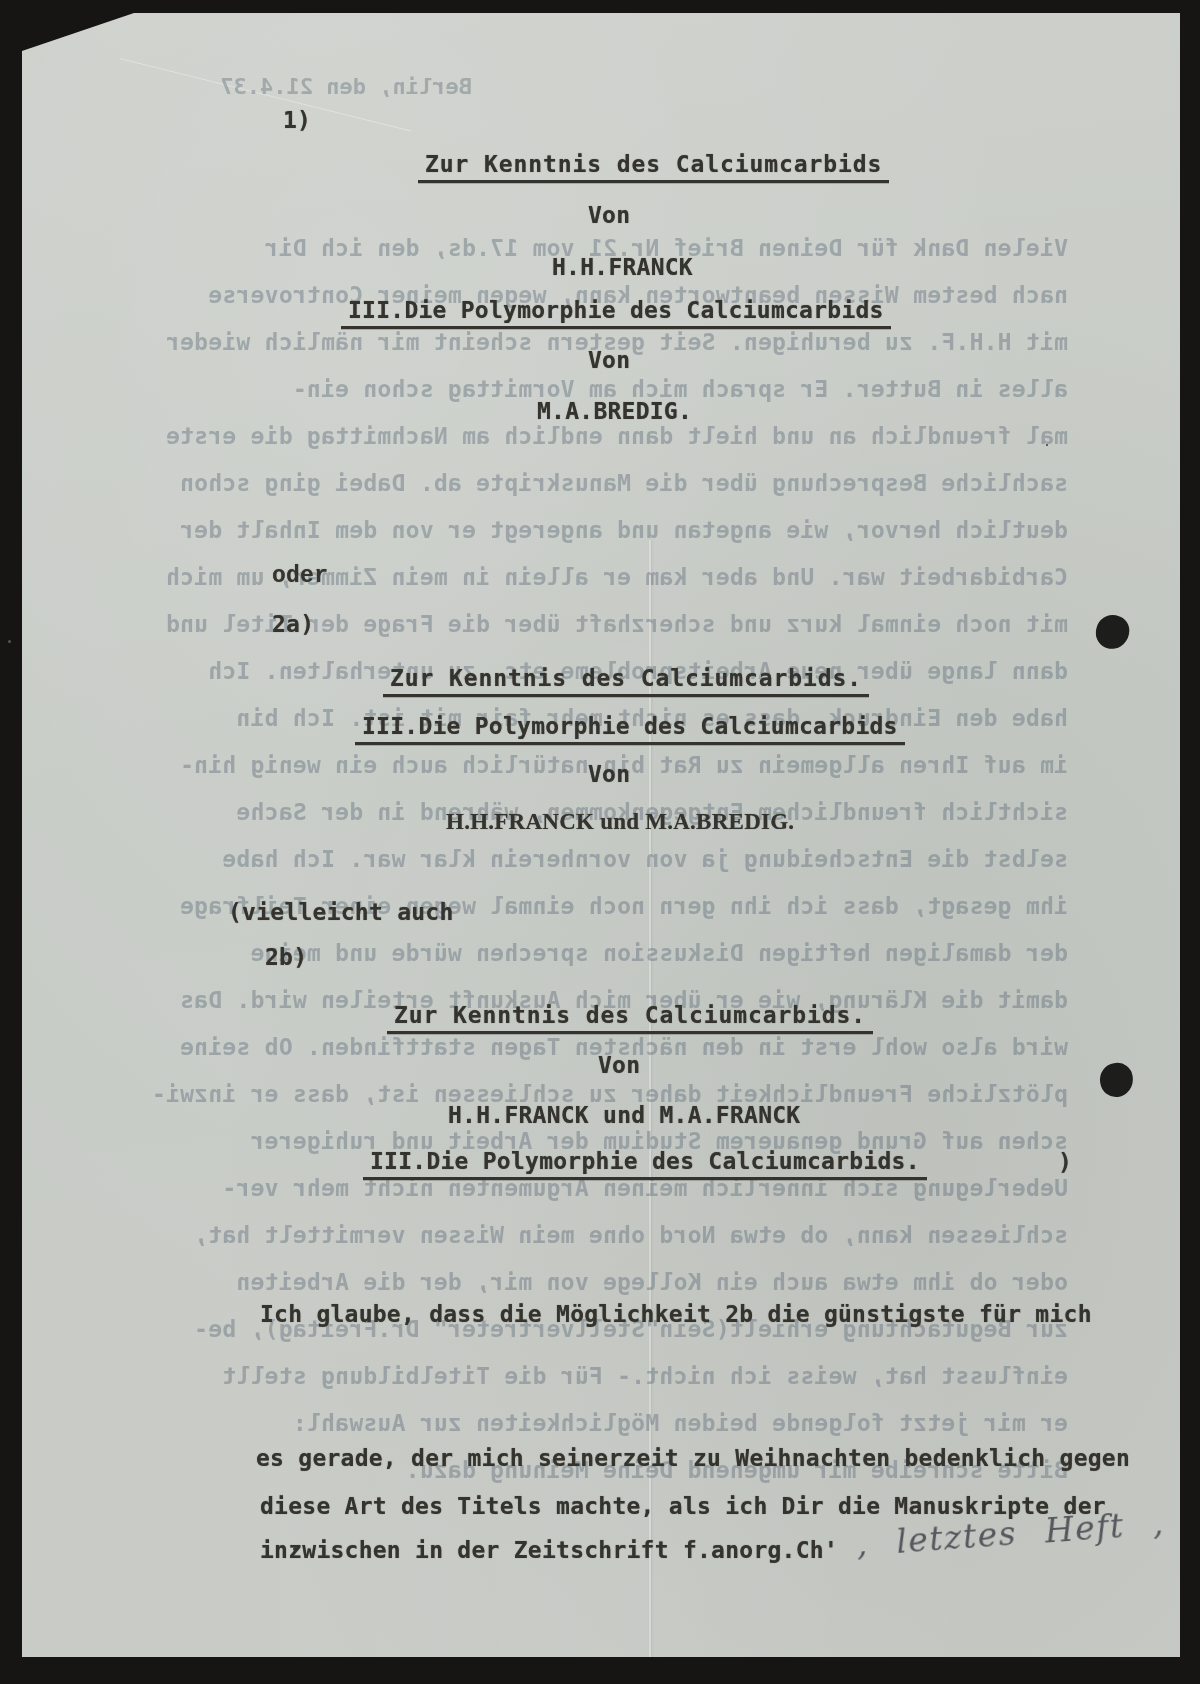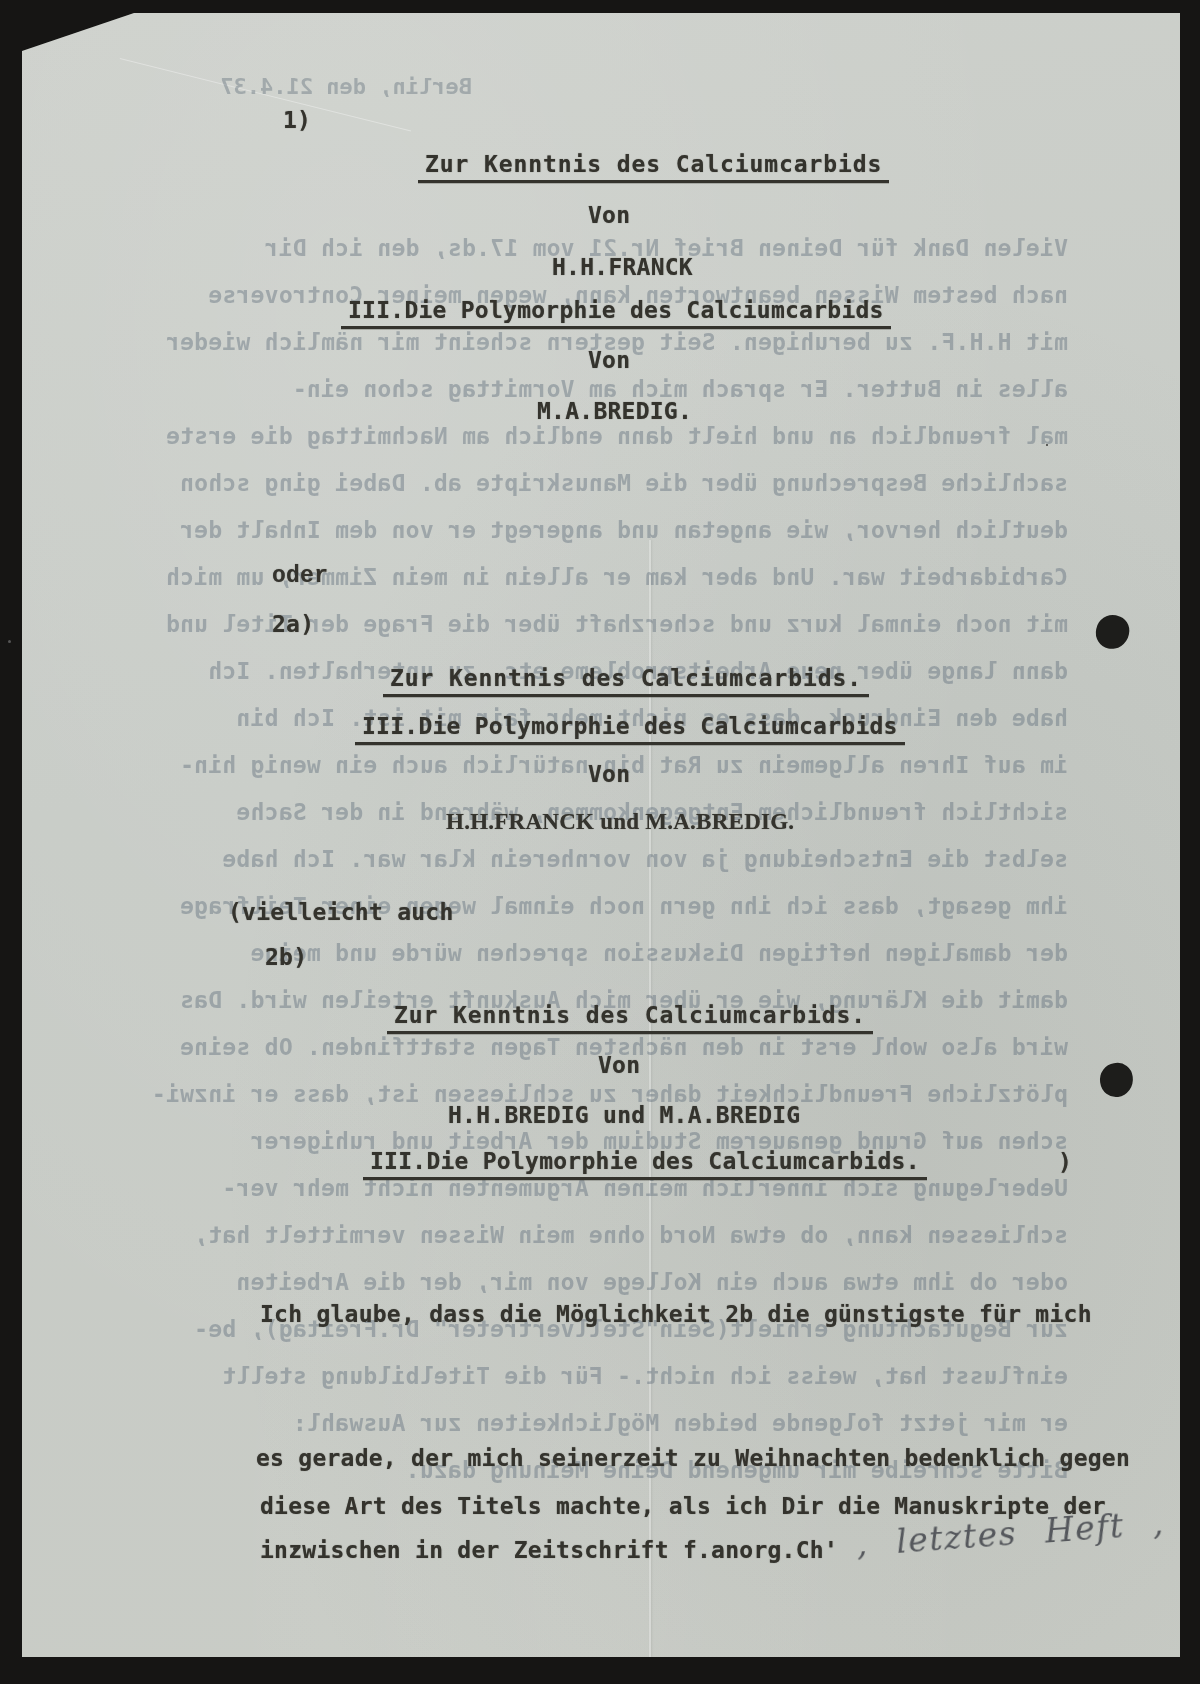--- a/index.html
+++ b/index.html
@@ -91,21 +91,21 @@
   <div class="tl" style="left:272px;top:610px;">2a)</div>
   <div class="tl ttl" style="left:390px;top:664px;"><span class="u">Zur Kenntnis des Calciumcarbids.</span></div>
   <div class="tl" style="left:362px;top:712px;"><span class="u">III.Die Polymorphie des Calciumcarbids</span></div>
   <div class="tl" style="left:588px;top:760px;">Von</div>
   <div class="tl" style="left:446px;top:808px;font-family:Liberation Serif, serif;">H.H.FRANCK und M.A.BREDIG.</div>
 
   <div class="tl" style="left:228px;top:898px;">(vielleicht auch</div>
   <div class="tl" style="left:258px;top:943px;margin-left:7px;">2b)</div>
   <div class="tl ttl" style="left:394px;top:1001px;"><span class="u">Zur Kenntnis des Calciumcarbids.</span></div>
   <div class="tl" style="left:598px;top:1051px;">Von</div>
-  <div class="tl" style="left:448px;top:1101px;">H.H.BREDIG und M.A.BREDIG</div>
+  <div class="tl" style="left:448px;top:1101px;">H.H.FRANCK und M.A.FRANCK</div>
   <div class="tl" style="left:370px;top:1147px;"><span class="u">III.Die Polymorphie des Calciumcarbids.</span></div>
   <div class="tl" style="left:1058px;top:1148px;">)</div>
 
   <div class="tl" style="left:260px;top:1300px;">Ich glaube, dass die Möglichkeit 2b die günstigste für mich</div>
   <div class="tl" style="left:256px;top:1444px;">es gerade, der mich seinerzeit zu Weihnachten bedenklich gegen</div>
   <div class="tl" style="left:260px;top:1492px;">diese Art des Titels machte, als ich Dir die Manuskripte der</div>
   <div class="tl" style="left:260px;top:1536px;">inzwischen in der Zeitschrift f.anorg.Ch'</div>
 
   <div class="hand">, letztes Heft ,</div>
 

